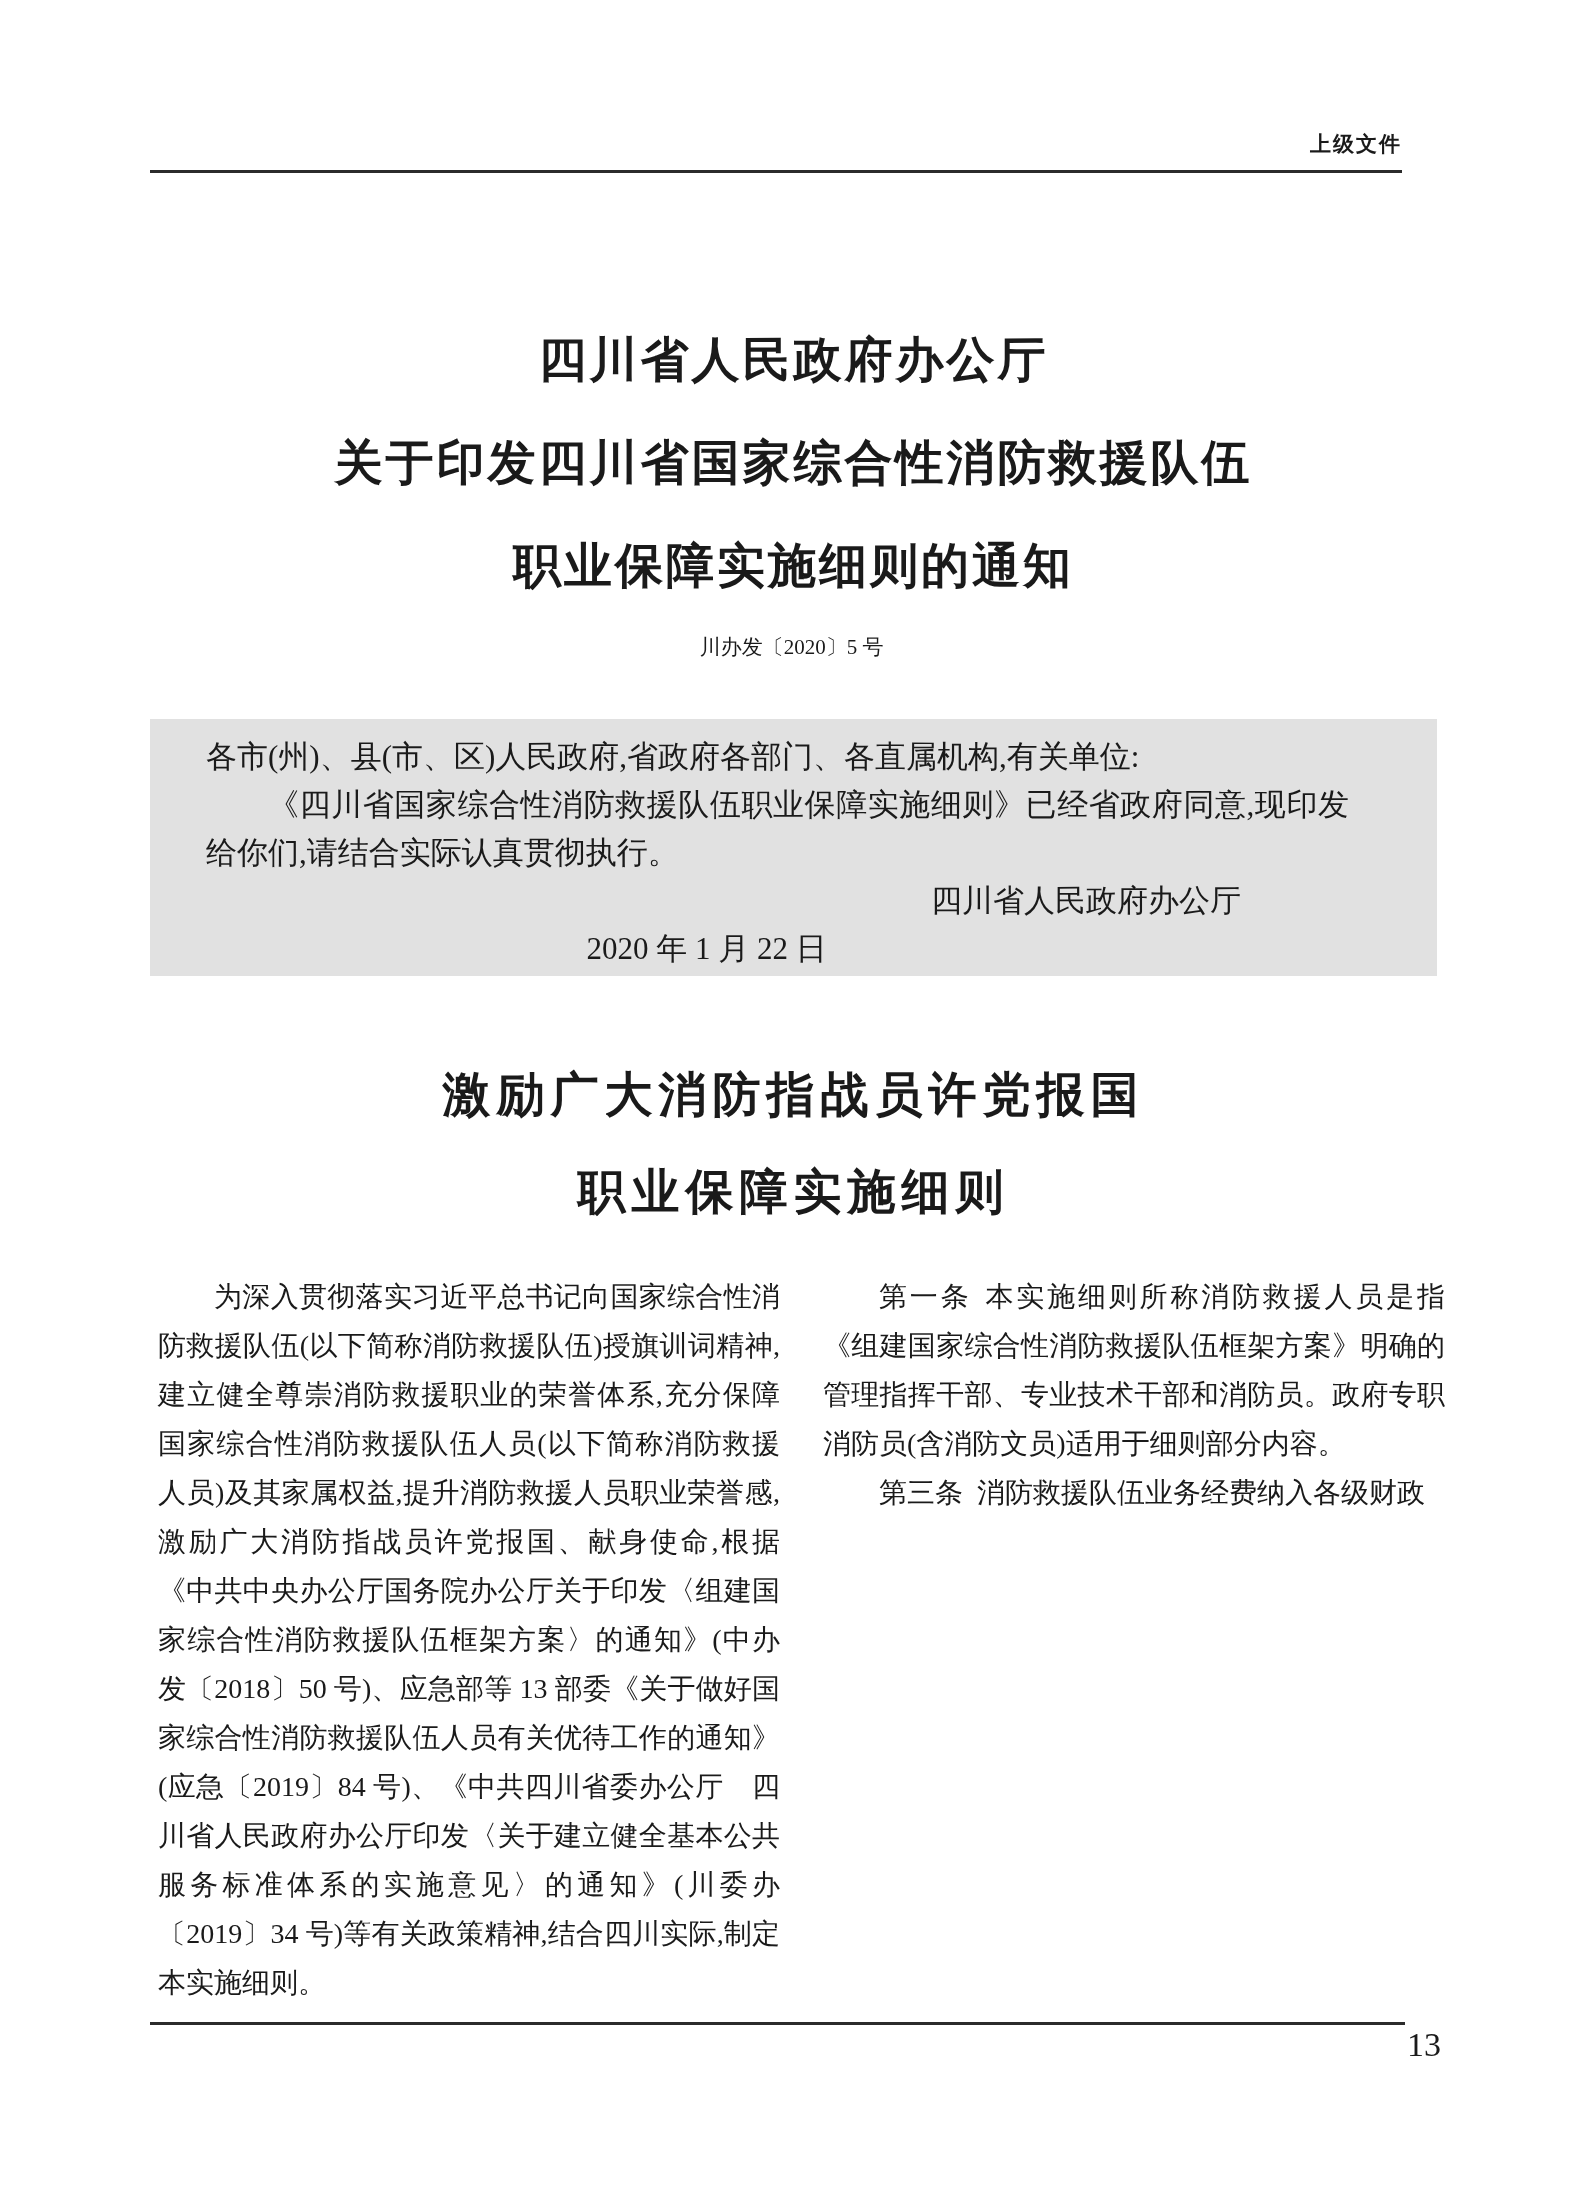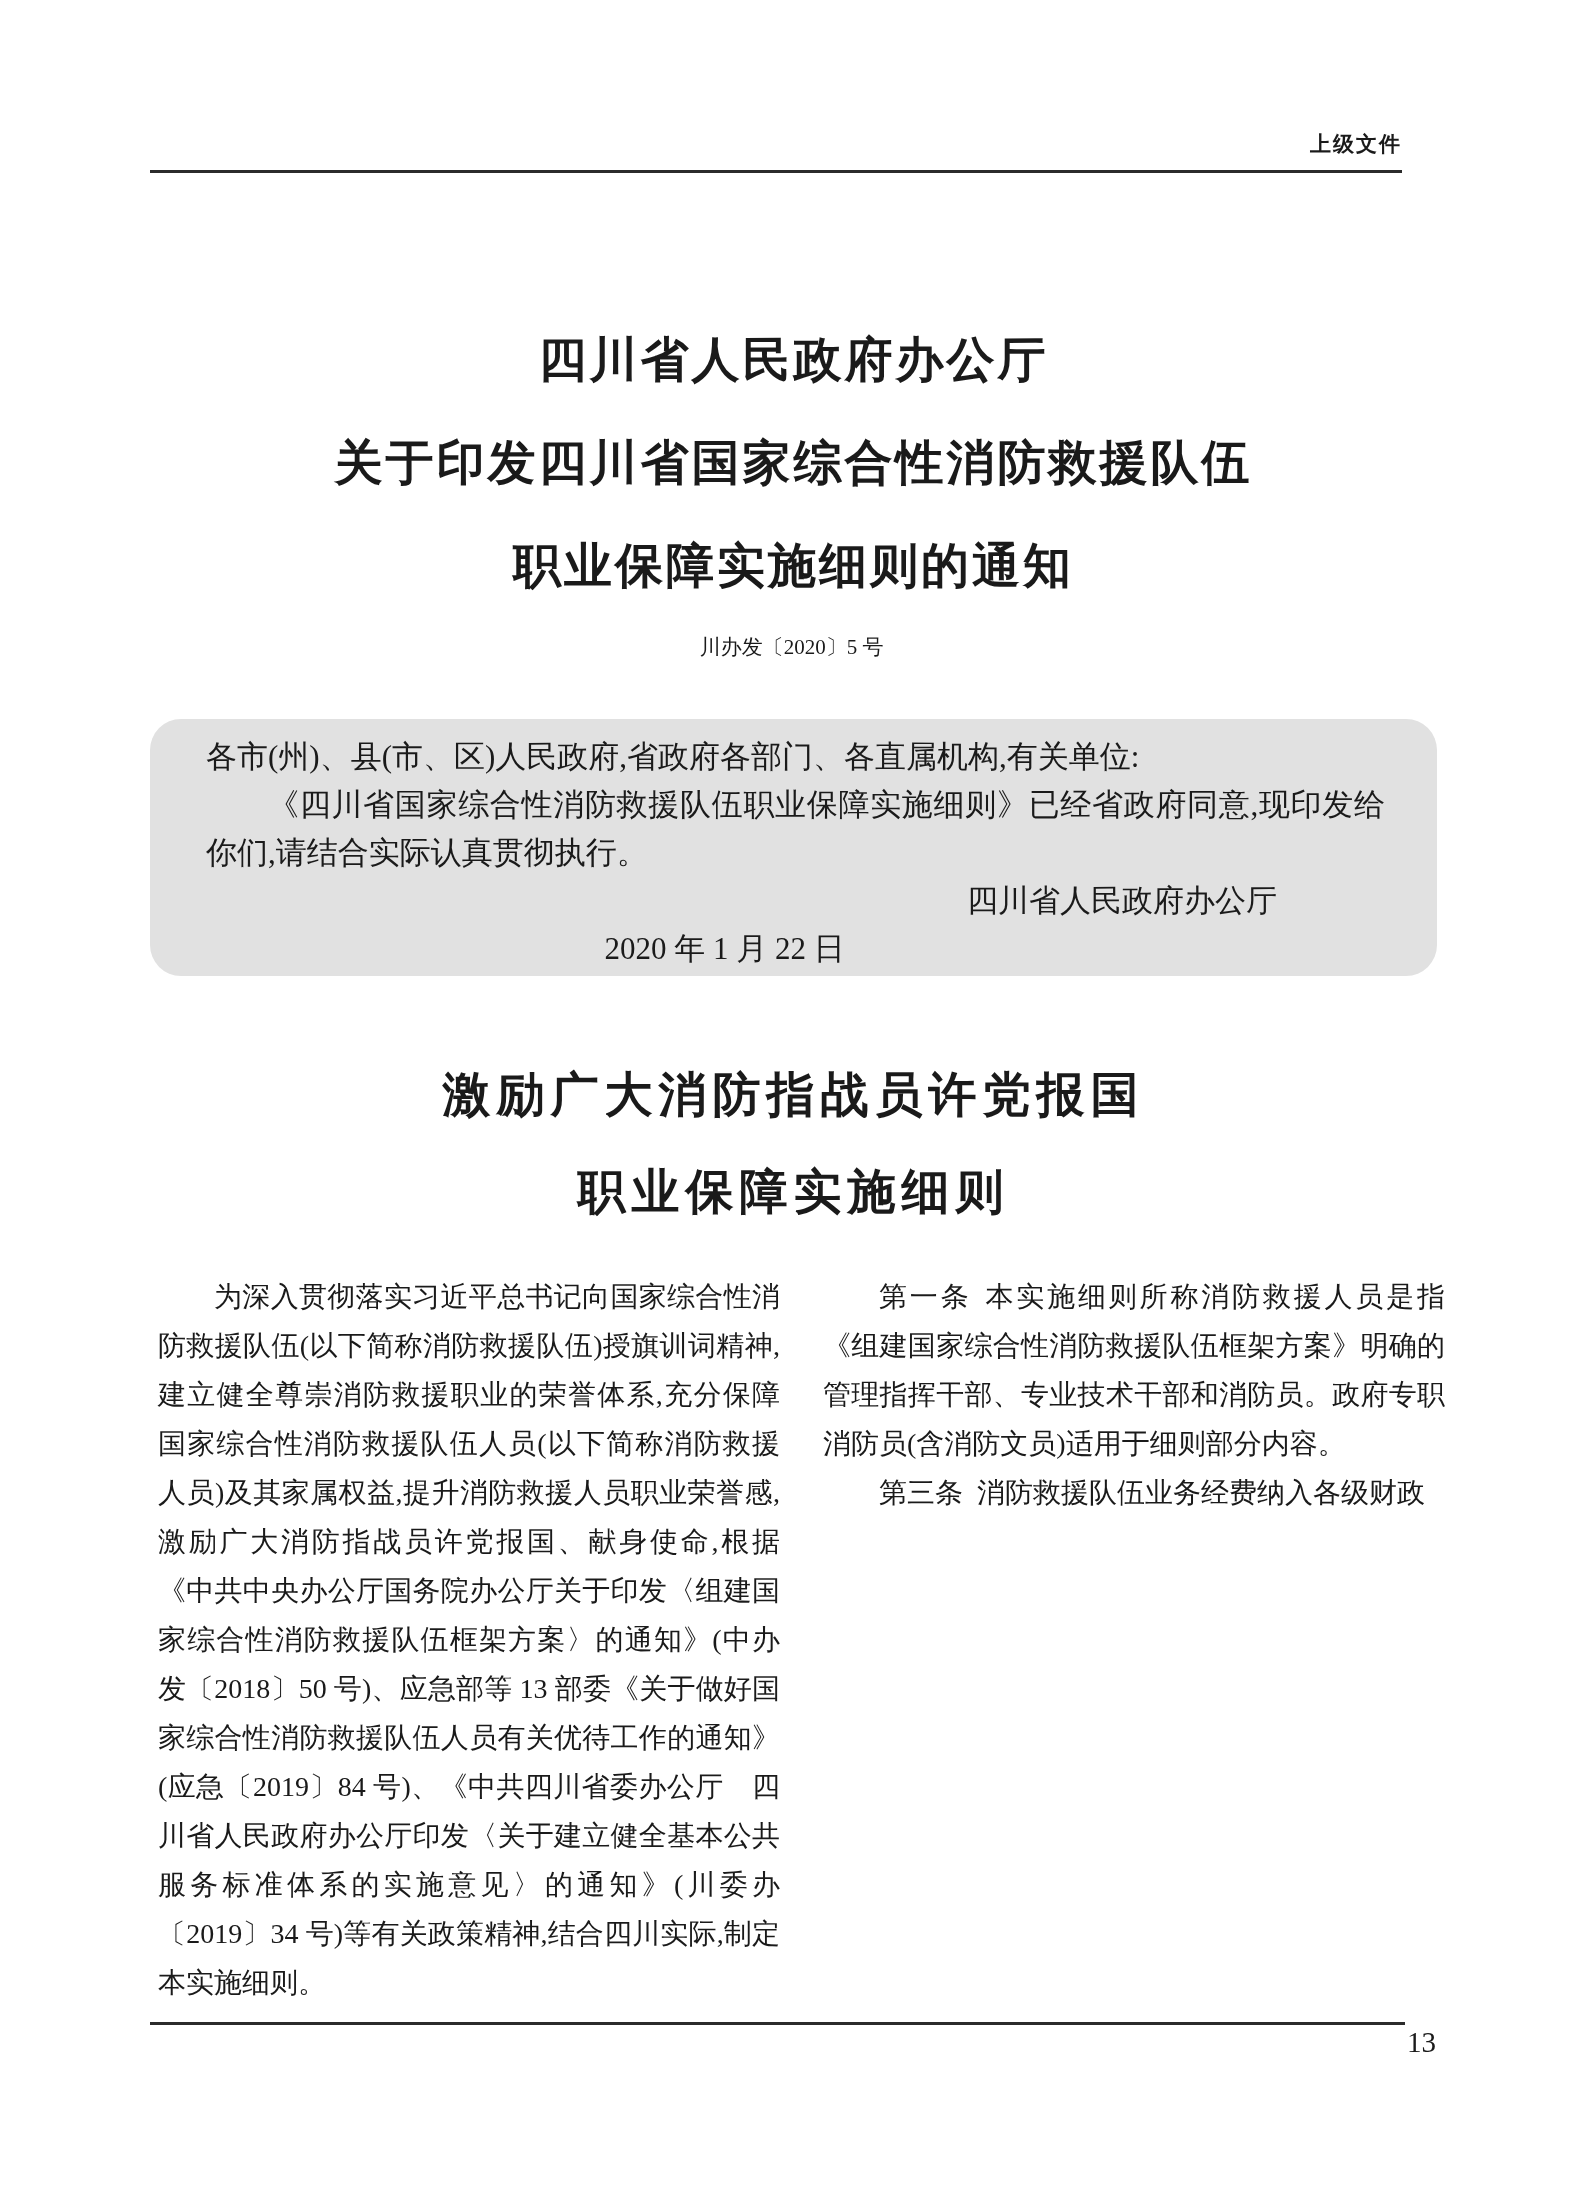--- a/index.html
+++ b/index.html
@@ -26,22 +26,22 @@
     text-align:center;font-weight:700;
     font-size:48px;line-height:103px;letter-spacing:3px;
   }
   .doc-number{
     position:absolute;left:148px;width:1287px;top:633px;
     text-align:center;font-size:21px;
   }
   .forward-box{
     position:absolute;left:150px;top:719px;width:1287px;height:257px;
     background:var(--box-bg,#e1e1e1);
-    box-sizing:border-box;padding:14px 52px 0 56px;
-    font-size:31px;line-height:48px;border-radius:31px;
+    box-sizing:border-box;padding:14px 88px 0 56px;
+    font-size:31px;line-height:48px;
   }
   .forward-box p{margin:0;}
   .fb-body{text-indent:2em;text-align:justify;}
   .fb-signer{text-align:right;padding-right:108px;}
   .fb-date{text-align:center;padding-right:142px;}
   .regulation-title{
     position:absolute;left:150px;width:1287px;top:1046px;
     text-align:center;font-weight:700;
     font-size:48px;line-height:97px;letter-spacing:6px;
   }
@@ -50,21 +50,21 @@
     column-count:2;column-gap:43px;column-fill:auto;
     font-size:28px;line-height:49px;text-align:justify;
   }
   .body-columns p.para{margin:0;text-indent:2em;}
   .body-columns b.lead{
     font-family:"Liberation Sans","DejaVu Sans",sans-serif;
     font-weight:400;margin-right:0.5em;
   }
   .page-number{
     position:absolute;left:1407px;top:2026px;
-    font-size:29px;
+    font-size:34px;
   }
 </style>
 </head>
 <body>
 
 <div class="page">
 
   <div class="header-label">上级文件</div>
   <div class="rule header-rule"></div>
 

